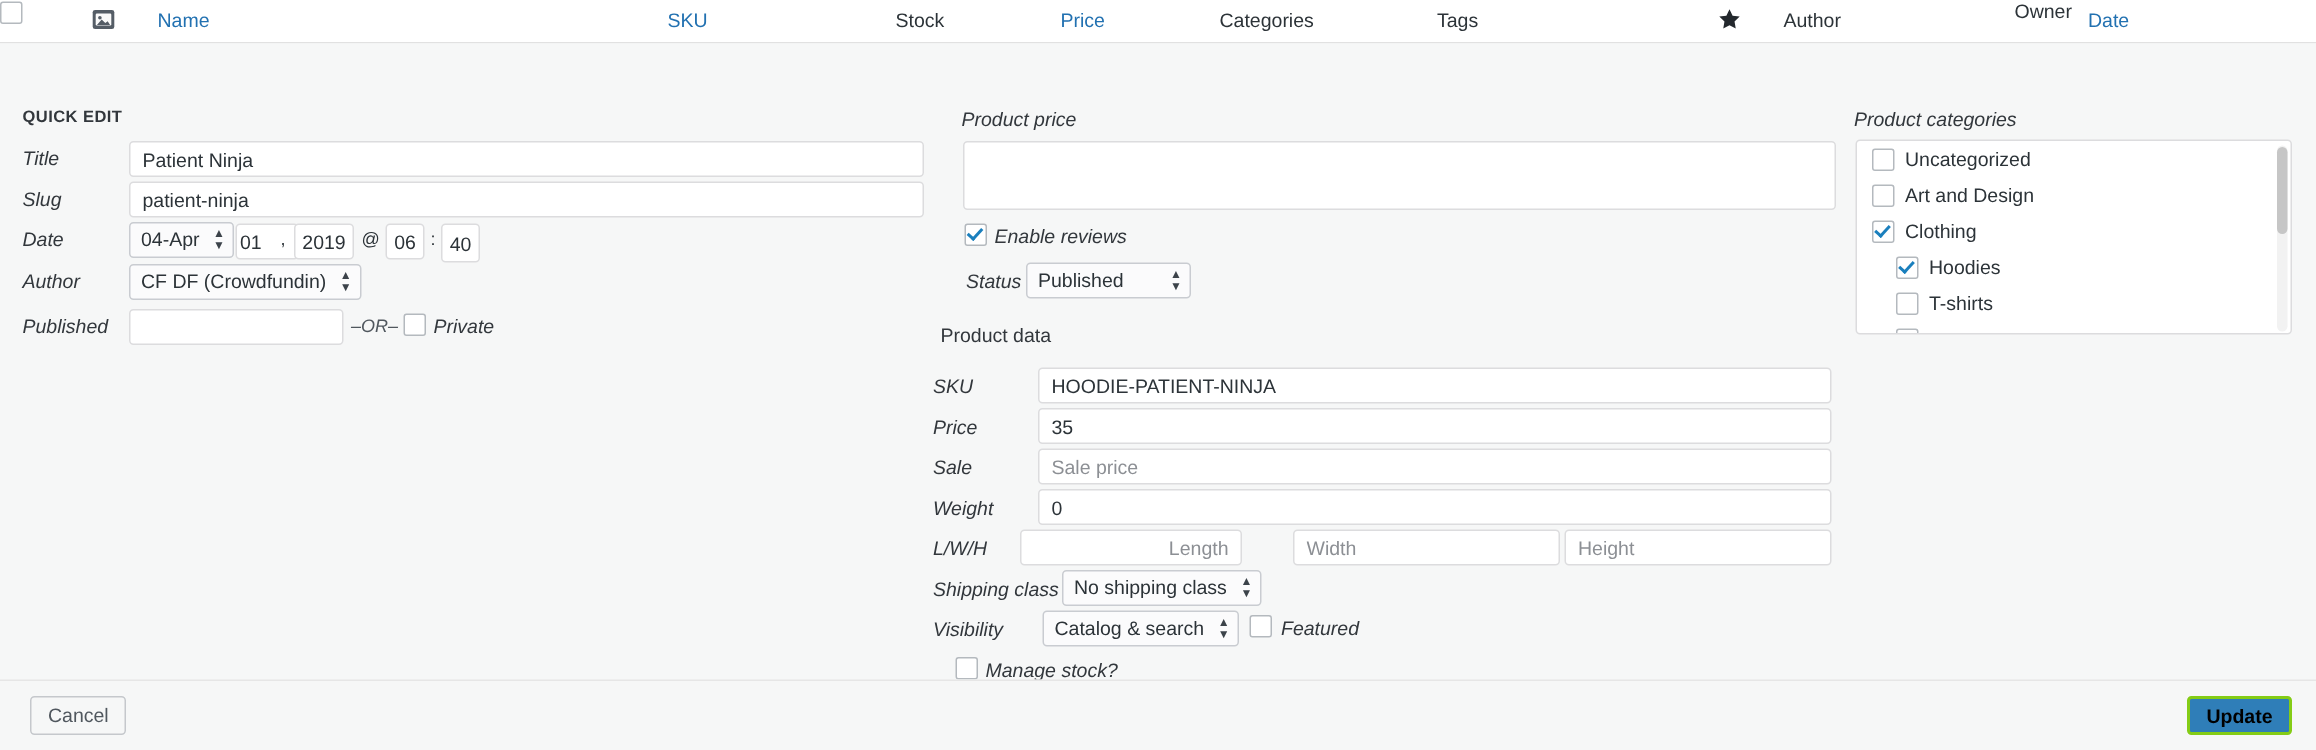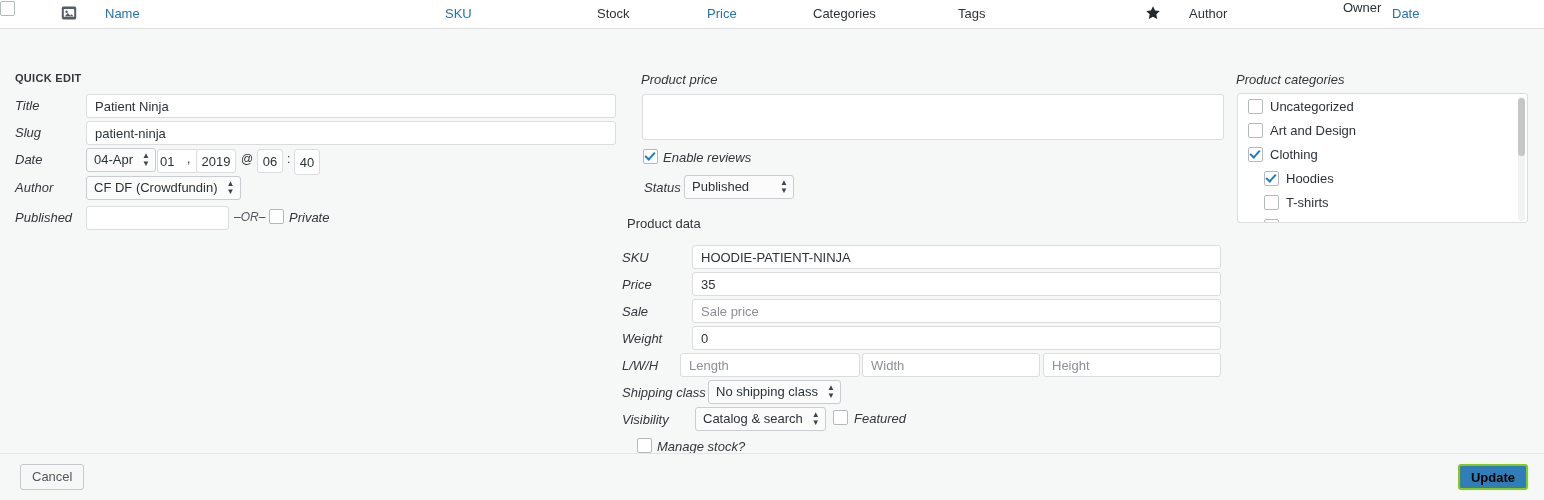--- a/index.html
+++ b/index.html
@@ -205,21 +205,21 @@
   }
   .l-sku     { left: 622px; top: 221px; }
   .i-sku     { left: 692px; top: 216px; width: 529px; }
   .l-price   { left: 622px; top: 248px; }
   .i-price   { left: 692px; top: 243px; width: 529px; }
   .l-sale    { left: 622px; top: 275px; }
   .i-sale    { left: 692px; top: 270px; width: 529px; }
   .l-weight  { left: 622px; top: 302px; }
   .i-weight  { left: 692px; top: 297px; width: 529px; }
   .l-lwh     { left: 622px; top: 329px; }
-  .i-len     { left: 680px; top: 324px; width: 180px; }
+  .i-len     { left: 680px; top: 324px; width: 148px; text-align: right; }
   .i-wid     { left: 862px; top: 324px; width: 178px; }
   .i-hei     { left: 1043px; top: 324px; width: 178px; }
   .l-ship    { left: 622px; top: 356px; }
   .s-ship    { left: 708px; top: 351px; }
   .l-vis     { left: 622px; top: 383px; }
   .s-vis     { left: 695px; top: 378px; }
   .cb-featured { position: absolute; left: 833px; top: 381px; }
   .l-featured  { position: absolute; left: 854px; top: 382px; font-style: italic; font-size: 13px; }
   .cb-managestock { position: absolute; left: 637px; top: 409px; }
   .l-managestock  { position: absolute; left: 657px; top: 410px; font-style: italic; font-size: 13px; }

